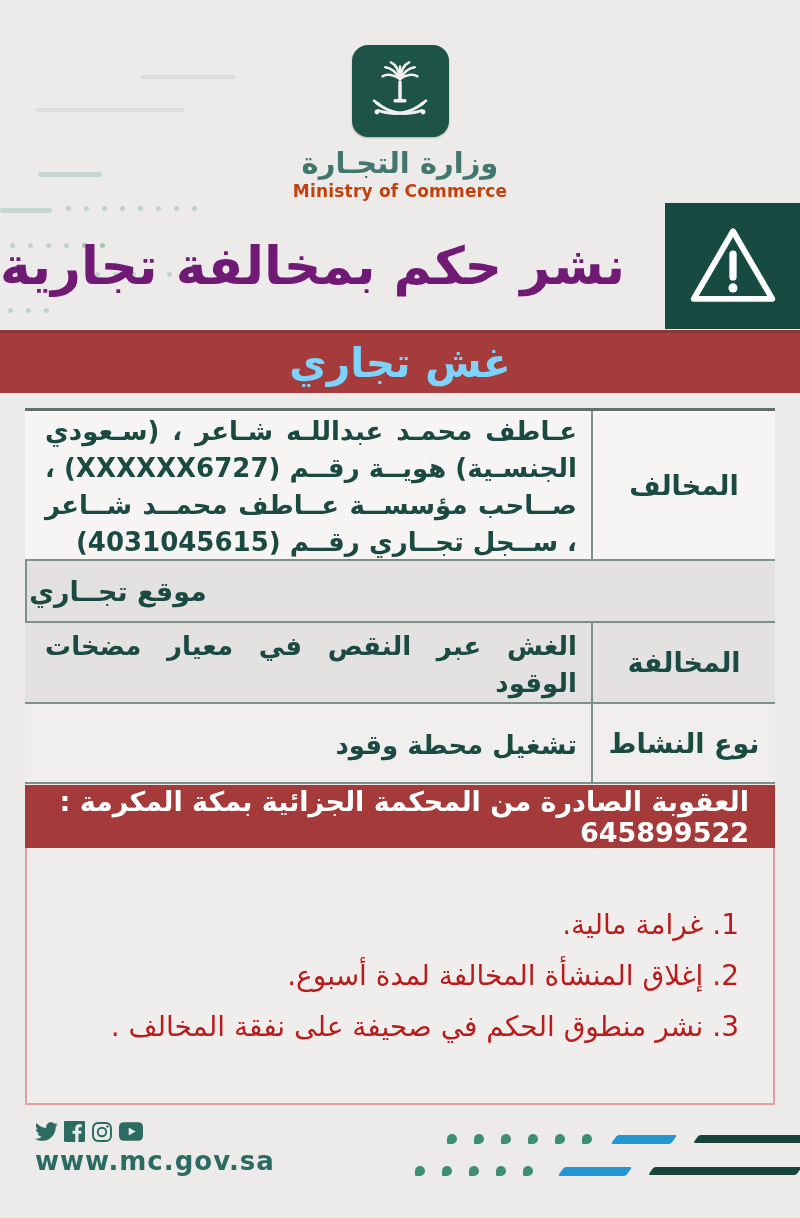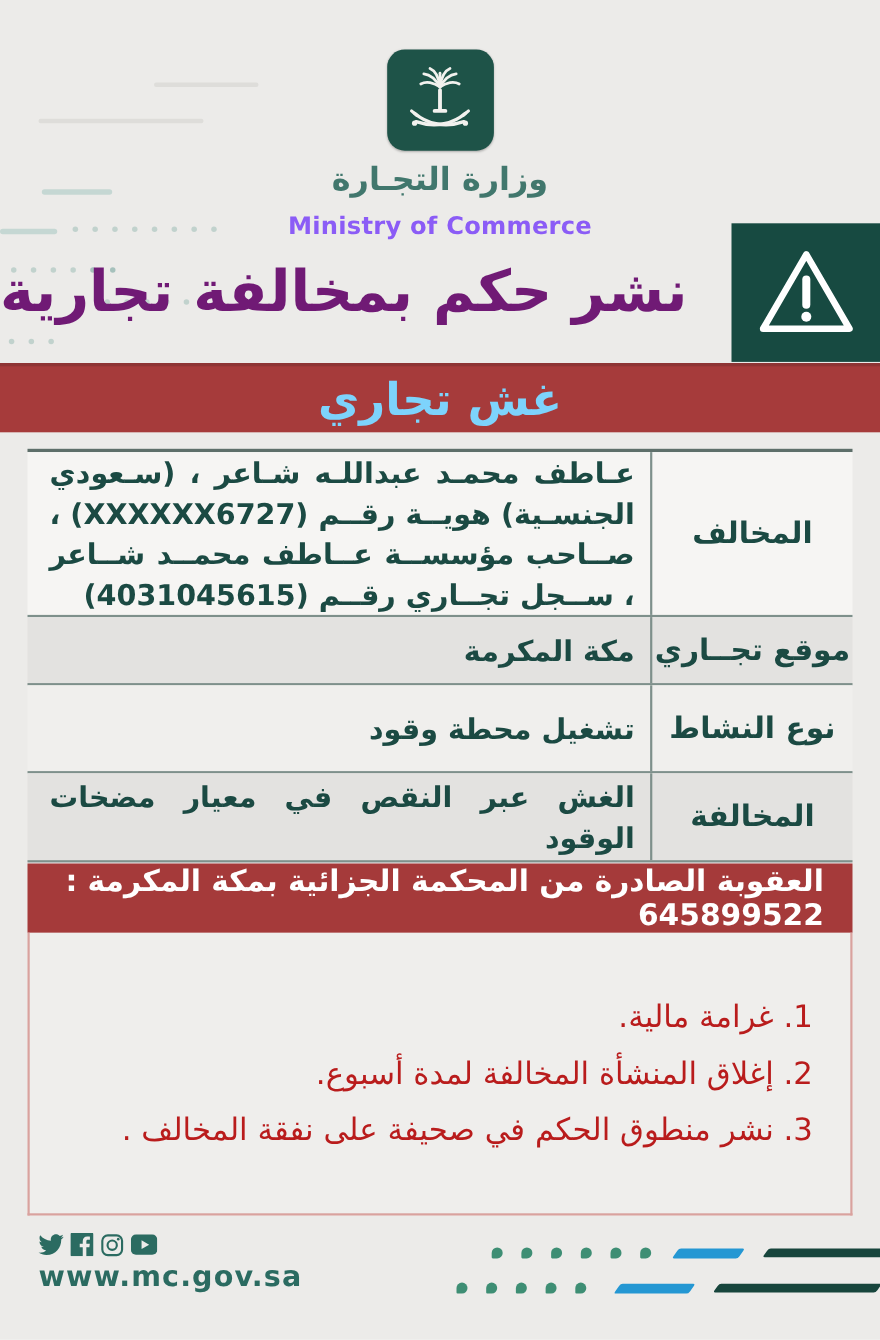--- a/index.html
+++ b/index.html
@@ -16,21 +16,21 @@
   .deco-faint-line { position:absolute; height:4px; background:#DEDDDA; border-radius:2px; }
 
   
   .header { position:absolute; top:45px; left:0; width:800px; text-align:center; }
   .logo-square {
     width:97px; height:92px; margin:0 auto; background:#1E5348;
     border-radius:16px; display:flex; align-items:center; justify-content:center;
     box-shadow:0 1px 2px rgba(0,0,0,.25);
   }
   .logo-ar { margin-top:9px; color:#41776D; font-size:29px; font-weight:bold; }
-  .logo-en { margin-top:14px; color:#8b5cf6; font-size:22px; font-weight:bold; letter-spacing:.2px; }
+  .logo-en { margin-top:1px; color:#c2410c; font-size:17px; font-weight:bold; letter-spacing:.2px; }
 
   
   .warning-box {
     position:absolute; top:203px; right:0; width:135px; height:126px;
     background:#174A41; display:flex; align-items:center; justify-content:center;
   }
   .main-title {
     position:absolute; top:203px; right:155px; left:0; height:126px;
     display:flex; align-items:center; justify-content:flex-end;
     color:#701a75; font-size:52px; font-weight:bold; direction:rtl;
@@ -181,37 +181,34 @@
   </div>
 
   <div class="details-table">
     <div class="t-row row-0">
       <div class="t-value">
           <span>عـاطف محمـد عبداللـه شـاعر ، (سـعودي الجنسـية) هويــة رقــم (XXXXXX6727) ، صــاحب مؤسســة عــاطف محمــد شــاعر ، ســجل تجــاري رقــم (4031045615)</span>
         </div>
       <div class="t-label">المخالف</div>
     </div>
     <div class="t-row row-1">
+      <div class="t-label">موقع تجــاري</div>
+    </div>
+    <div class="t-row row-3">
       <div class="t-value">
-          <span>مكة المكرمة</span>
+          <span>الغش عبر النقص في معيار مضخات الوقود</span>
         </div>
-      <div class="t-label">موقع تجــاري</div>
+      <div class="t-label">المخالفة</div>
     </div>
     <div class="t-row row-2">
       <div class="t-value">
           <span>تشغيل محطة وقود</span>
         </div>
       <div class="t-label">نوع النشاط</div>
     </div>
-    <div class="t-row row-3">
-      <div class="t-value">
-          <span>الغش عبر النقص في معيار مضخات الوقود</span>
-        </div>
-      <div class="t-label">المخالفة</div>
-    </div>
   </div>
 
   <div class="penalty-header">العقوبة الصادرة من المحكمة الجزائية بمكة المكرمة : 645899522</div>
   <div class="penalty-body">
     <div class="penalty-item">1. غرامة مالية.</div>
     <div class="penalty-item">2. إغلاق المنشأة المخالفة لمدة أسبوع.</div>
     <div class="penalty-item">3. نشر منطوق الحكم في صحيفة على نفقة المخالف .</div>
   </div>
 
   <div class="footer-left">

